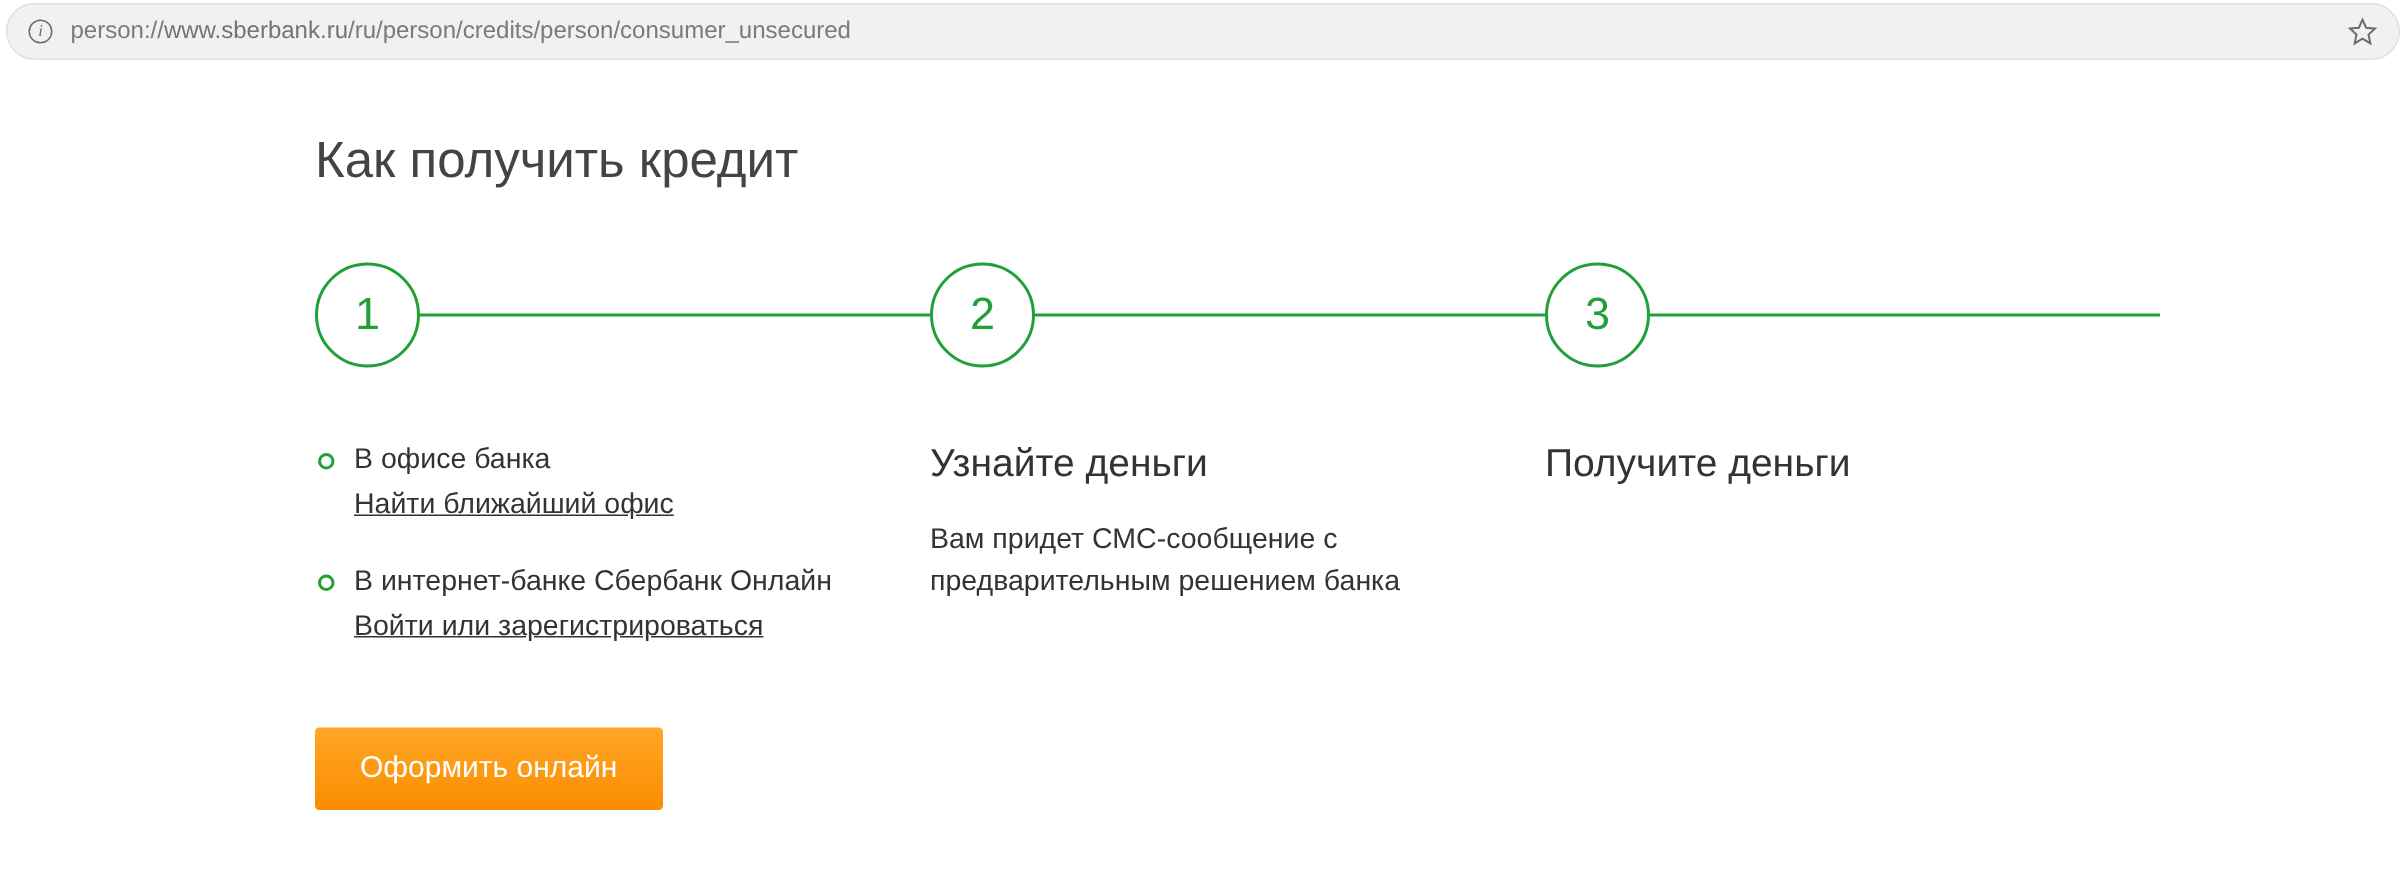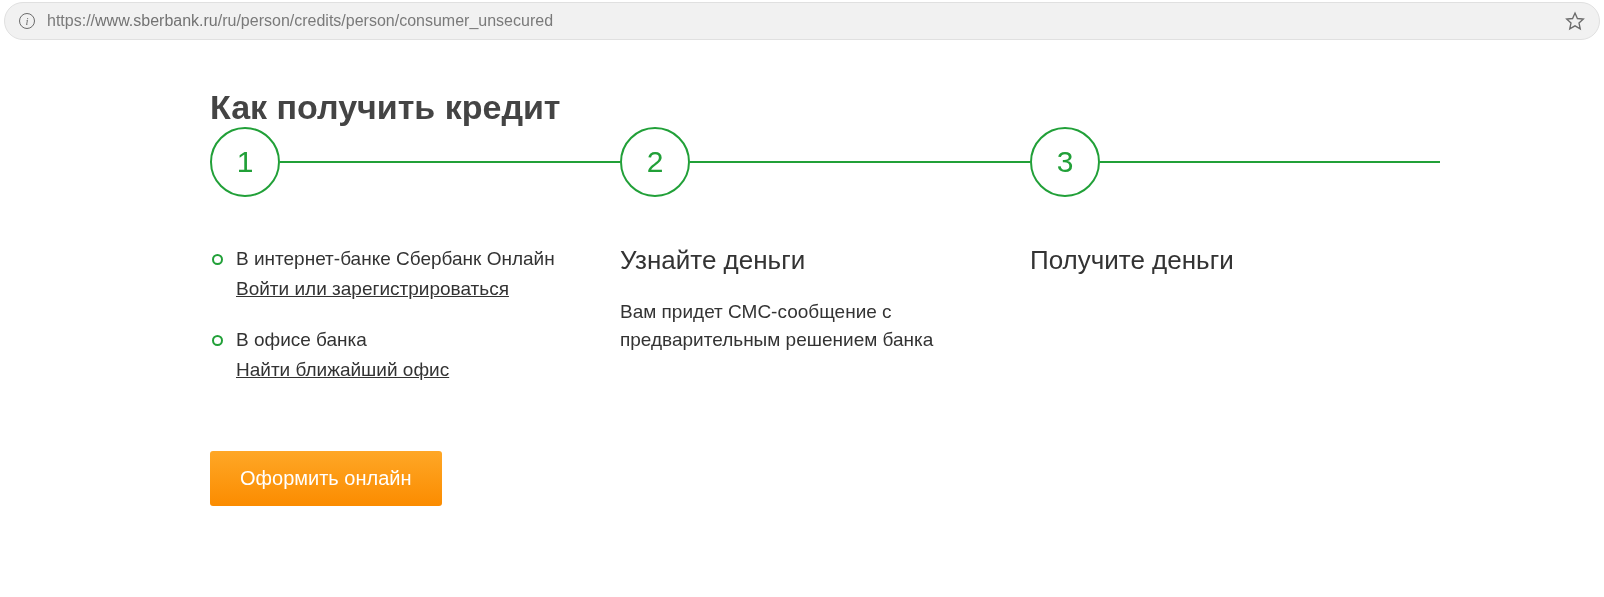--- a/index.html
+++ b/index.html
@@ -43,22 +43,23 @@
     color: #6b6b6b;
   }
   .star-icon svg { display: block; }
 
   
   .page {
     padding: 48px 0 40px 210px;
   }
   .heading {
     font-size: 34px;
-    font-weight: 700;
+    font-weight: 400;
     color: #444;
+    margin-bottom: 48px;
   }
 
   
   .steps {
     display: flex;
     gap: 0;
     width: 1230px;
   }
   .step {
     flex: 1;
@@ -124,37 +125,37 @@
     display: inline-block;
     text-decoration: underline;
     color: #333;
     margin-top: 2px;
     cursor: pointer;
   }
 
   
   .cta {
     display: inline-block;
-    margin-top: 44px;
+    margin-top: 30px;
     background: linear-gradient(#ffa726, #fb8c00);
     color: #fff;
     font-size: 20px;
     padding: 16px 30px;
     border: none;
     border-radius: 3px;
     cursor: pointer;
   }
 </style>
 </head>
 <body>
 
 <div class="address-bar">
   <div class="info-icon">i</div>
   <div class="url">
-    <span>https://</span><span class="dark">www.sberbank.ru</span><span>/ru/person/credits/person/consumer_unsecured</span>
+    <span>person://</span><span class="dark">www.sberbank.ru</span><span>/ru/person/credits/person/consumer_unsecured</span>
   </div>
   <div class="star-icon">
     <svg viewBox="0 0 24 24" fill="none" stroke="currentColor" stroke-width="1.6">
       <polygon points="12,2.5 14.9,9 22,9.6 16.8,14.4 18.3,21.5 12,17.8 5.7,21.5 7.2,14.4 2,9.6 9.1,9"></polygon>
     </svg>
   </div>
 </div>
 
 <div class="page">
   <h1 class="heading">Как получить кредит</h1>
@@ -162,26 +163,26 @@
   <div class="steps">
 
     <div class="step">
       <div class="step-header">
         <div class="circle">1</div>
         <div class="line"></div>
       </div>
       <div class="step-body">
         <ul class="bullets">
           <li>
+            <span>В офисе банка</span><br>
+            <a class="li-link">Найти ближайший офис</a>
+          </li>
+          <li>
             <span>В интернет-банке Сбербанк Онлайн</span><br>
             <a class="li-link">Войти или зарегистрироваться</a>
-          </li>
-          <li>
-            <span>В офисе банка</span><br>
-            <a class="li-link">Найти ближайший офис</a>
           </li>
         </ul>
         <button class="cta">Оформить онлайн</button>
       </div>
     </div>
 
     <div class="step">
       <div class="step-header">
         <div class="circle">2</div>
         <div class="line"></div>

